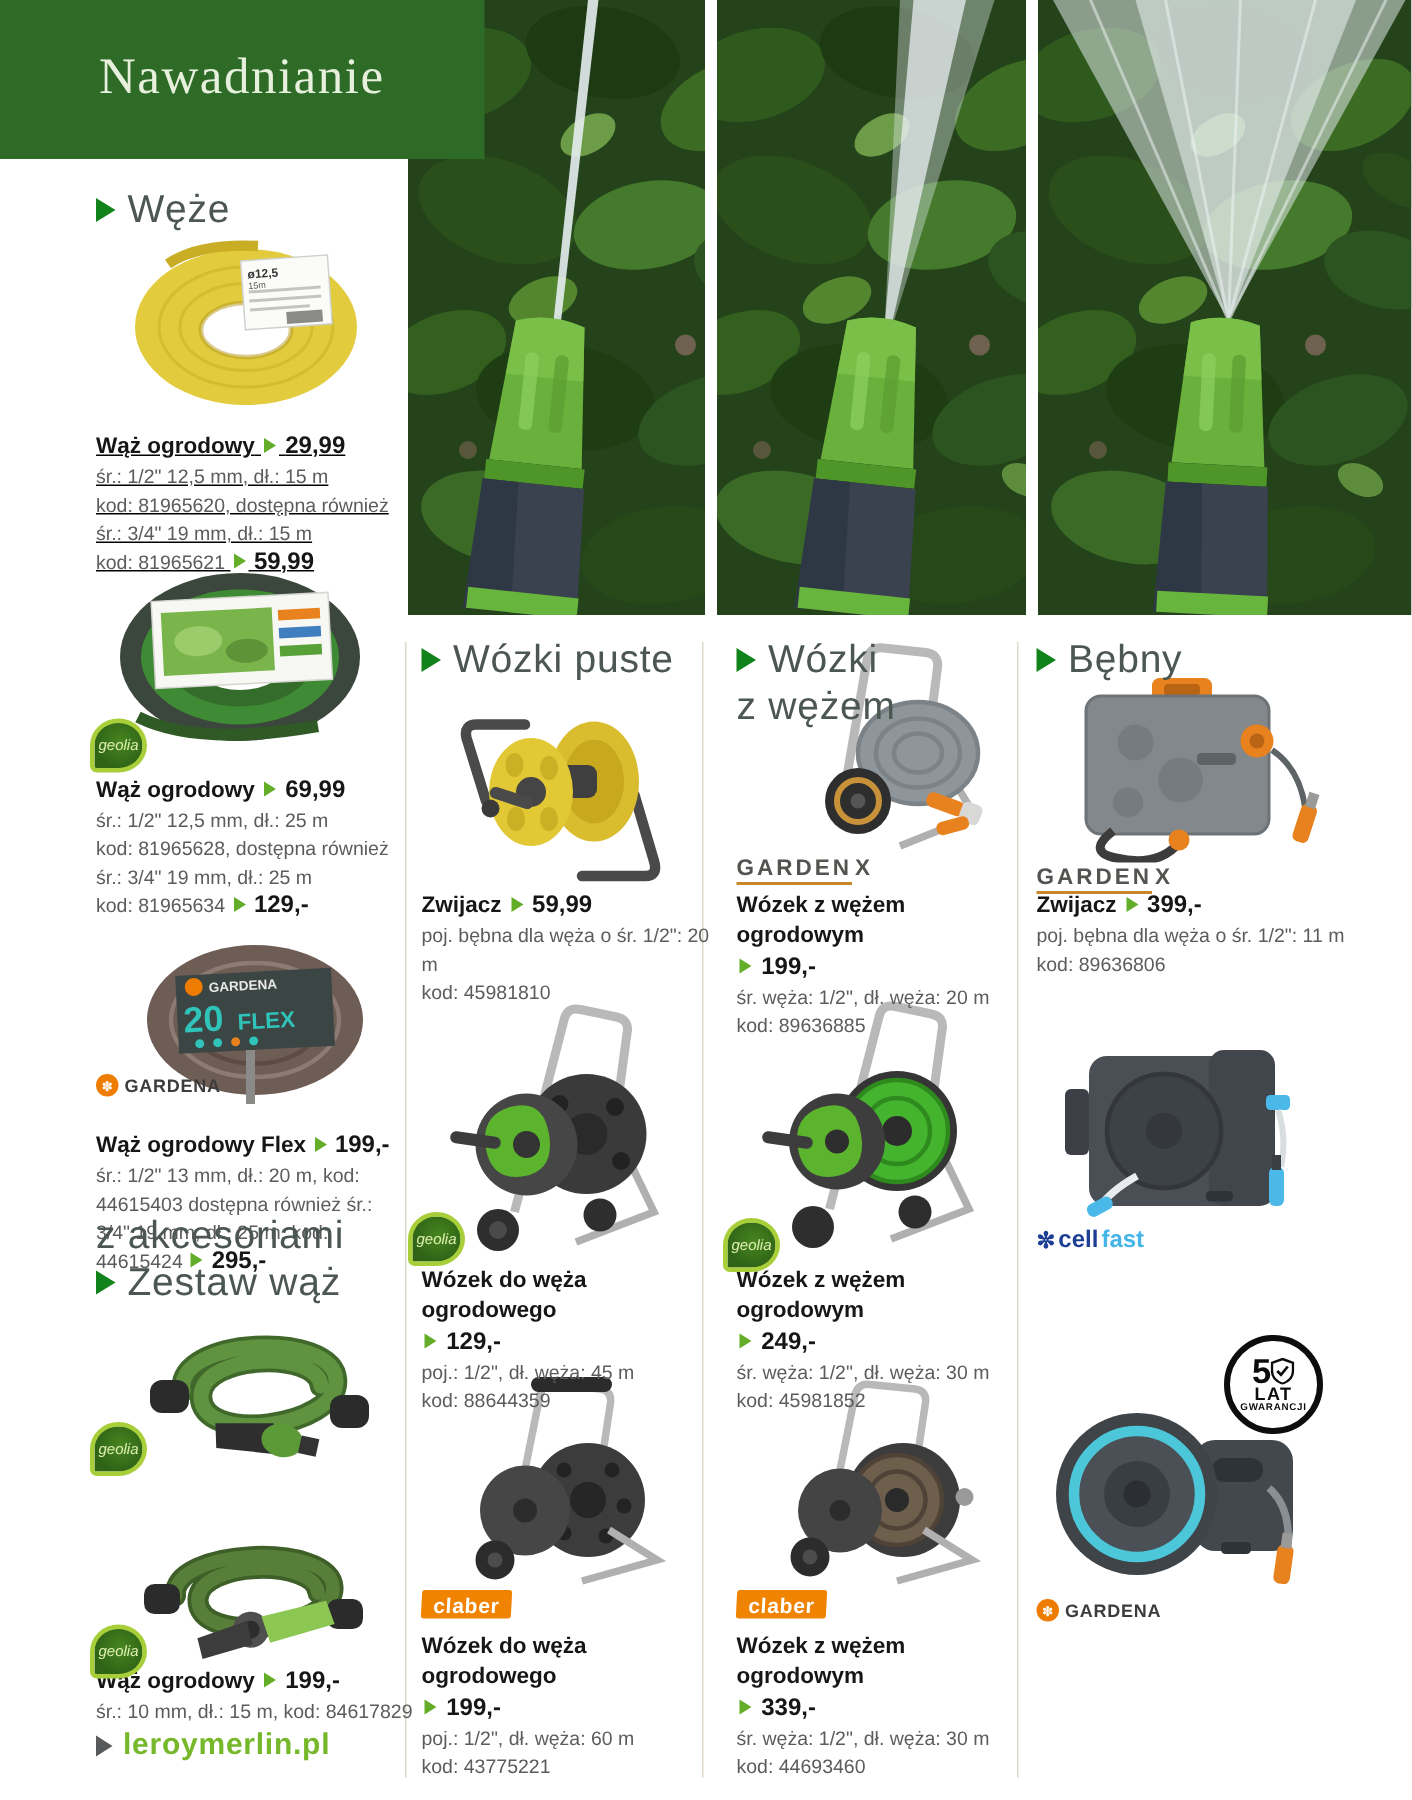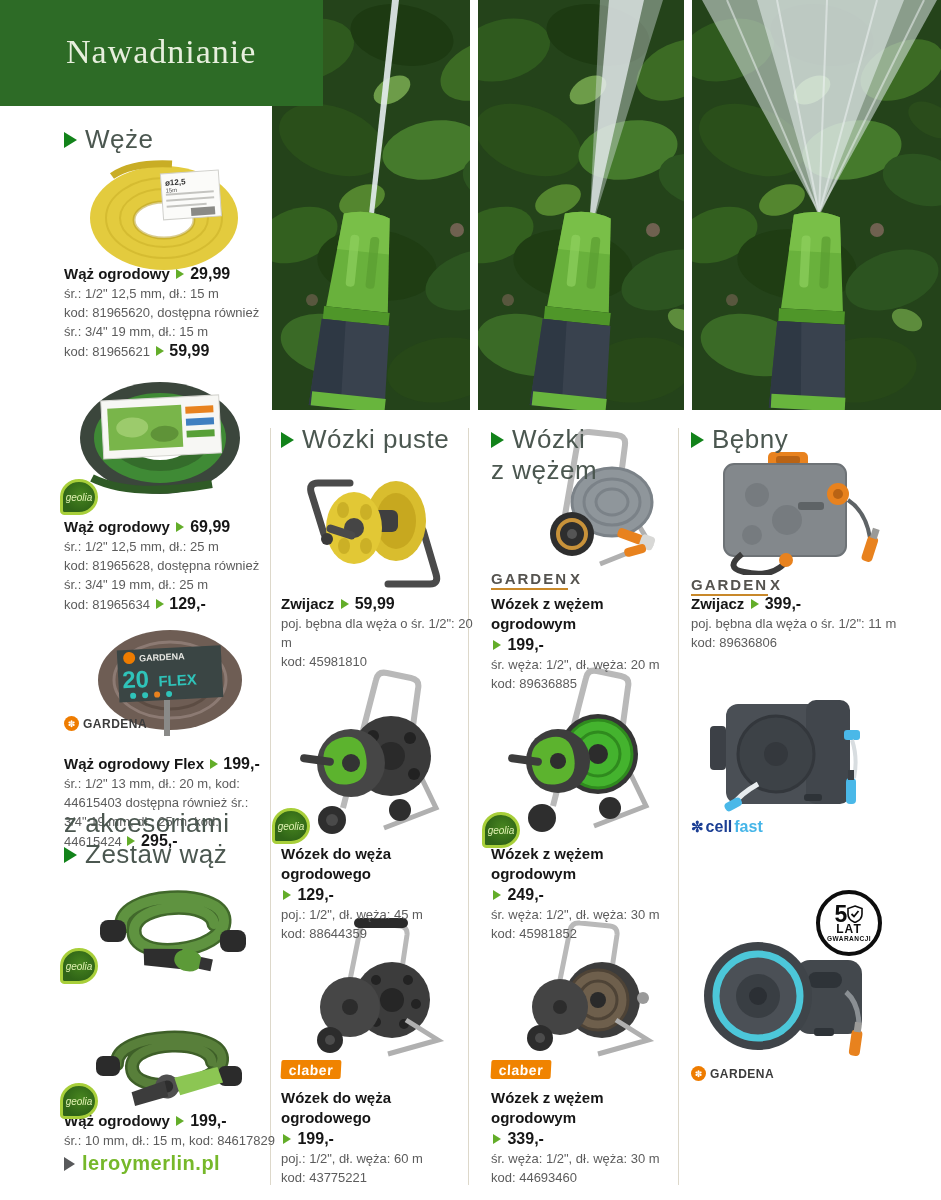--- a/index.html
+++ b/index.html
@@ -163,21 +163,21 @@
         <rect x="80" y="16" width="58" height="46" fill="#fbfbf9" stroke="#d0d0cc"></rect>
         <rect x="84" y="36" width="48" height="2" fill="#c4c4c0"></rect>
         <rect x="84" y="42" width="48" height="2" fill="#c4c4c0"></rect>
         <rect x="84" y="48" width="40" height="2" fill="#c4c4c0"></rect>
         <rect x="108" y="52" width="24" height="8" fill="#8a8a86"></rect>
         <text x="84" y="28" font-size="8" font-weight="bold" fill="#333">ø12,5</text>
         <text x="84" y="35" font-size="6" fill="#555">15m</text>
       </g>
     </svg>
   </div>
-  <div class="abs ptxt" style="left:64px;top:264px;width:205px;">
+  <div class="abs ptxt" style="left:64px;top:288px;width:205px;text-decoration:underline;">
     <div class="nrow"><span>Wąż ogrodowy</span>
       <span class="pa"></span>
       <span class="pprice">29,99</span></div>
     <div class="dline">śr.: 1/2" 12,5 mm, dł.: 15 m</div>
     <div class="dline">kod: 81965620, dostępna również</div>
     <div class="dline">śr.: 3/4" 19 mm, dł.: 15 m</div>
     <div class="dline"><span>kod: 81965621</span>
       <span class="pa"></span>
       <span class="pprice">59,99</span></div>
   </div>

